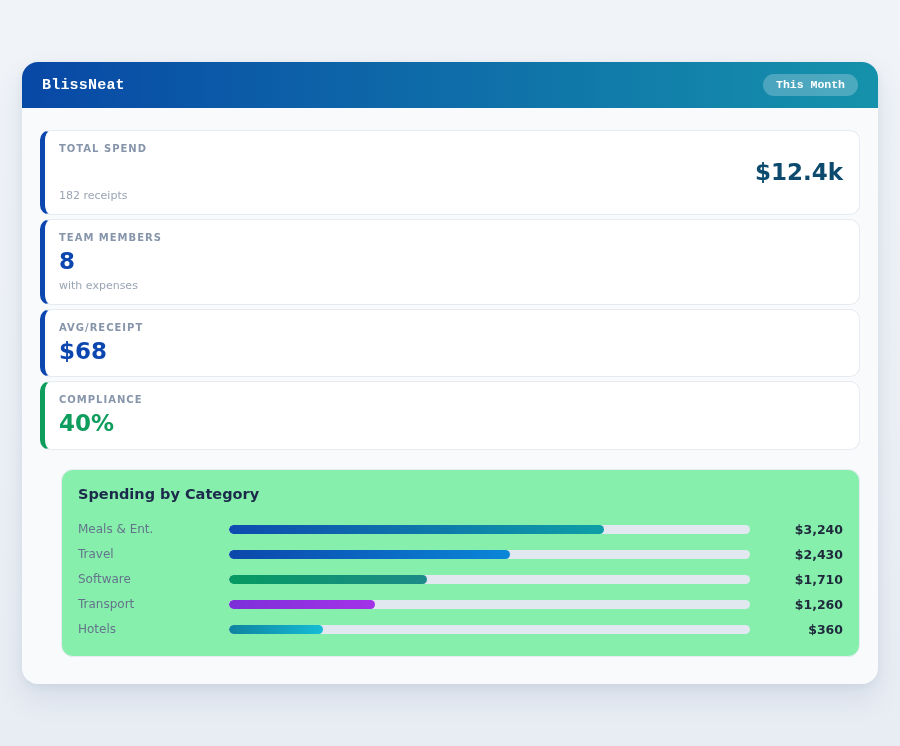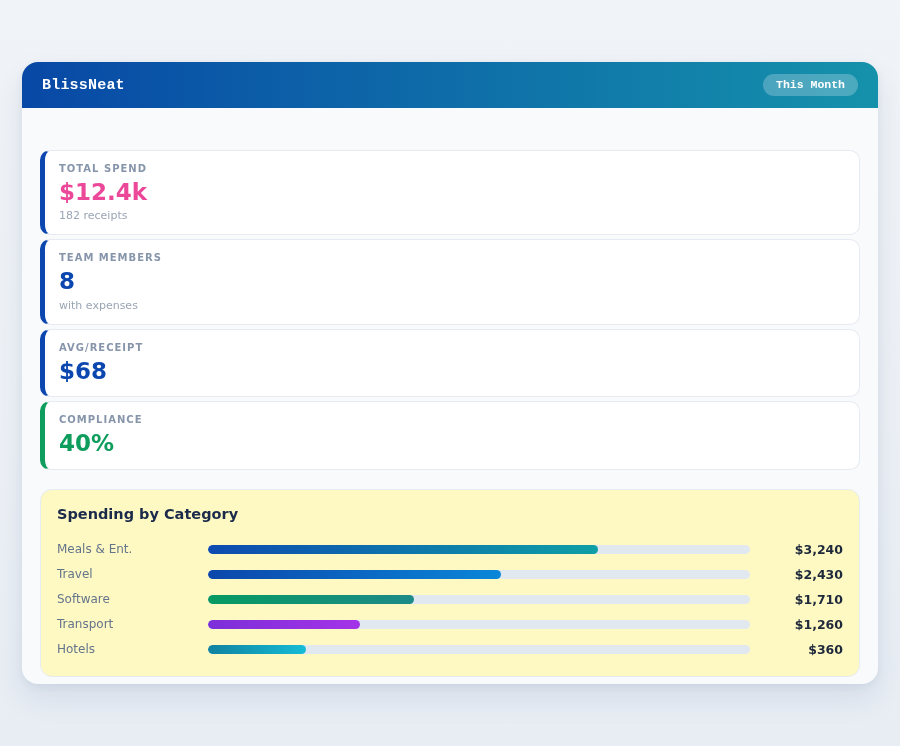--- a/index.html
+++ b/index.html
@@ -64,24 +64,25 @@
     margin-top: 5px;
     line-height: 1.15;
   }
   .stat-sub {
     font-size: 11px;
     color: #9aa5b5;
     margin-top: 4px;
   }
   .chart-card {
     margin-top: 19px;
-    background: #fef9c3;
+    background: #86efac;
     border: 1px solid #e6ebf2;
     border-radius: 12px;
     padding: 16px 16px 14px 16px;
+    margin-left: 21px;
   }
   .chart-title {
     font-size: 14.5px;
     font-weight: bold;
     color: #1b2a4a;
     margin-bottom: 15px;
   }
   .bar-row {
     display: grid;
     grid-template-columns: 120px 1fr 62px;
@@ -107,23 +108,23 @@
 </head>
 <body>
 
 <div class="app-card">
   <header class="app-header" id="app-header" style="background: linear-gradient(90deg, rgb(8, 72, 166), rgb(21, 146, 171)); font-family: Liberation Mono, monospace;">
     <div class="app-title">BlissNeat</div>
     <div class="period-badge">This Month</div>
   </header>
   <div class="content">
     <div id="stats-list">
-  <div class="stat-card" style="border-left-color: rgb(12, 71, 176); margin-top: 20px;">
+  <div class="stat-card" style="border-left-color: rgb(12, 71, 176);">
     <div class="stat-label">TOTAL SPEND</div>
-    <div class="stat-value" style="color: #ec4899;">$12.4k</div>
+    <div class="stat-value" style="color: #0c4a6e; text-align: right;">$12.4k</div>
     <div class="stat-sub">182 receipts</div>
   </div>
 
   <div class="stat-card" style="border-left-color: rgb(12, 71, 176);">
     <div class="stat-label">TEAM MEMBERS</div>
     <div class="stat-value" style="color: rgb(12, 71, 176);">8</div>
     <div class="stat-sub">with expenses</div>
   </div>
 
   <div class="stat-card" style="border-left-color: rgb(12, 71, 176);">

